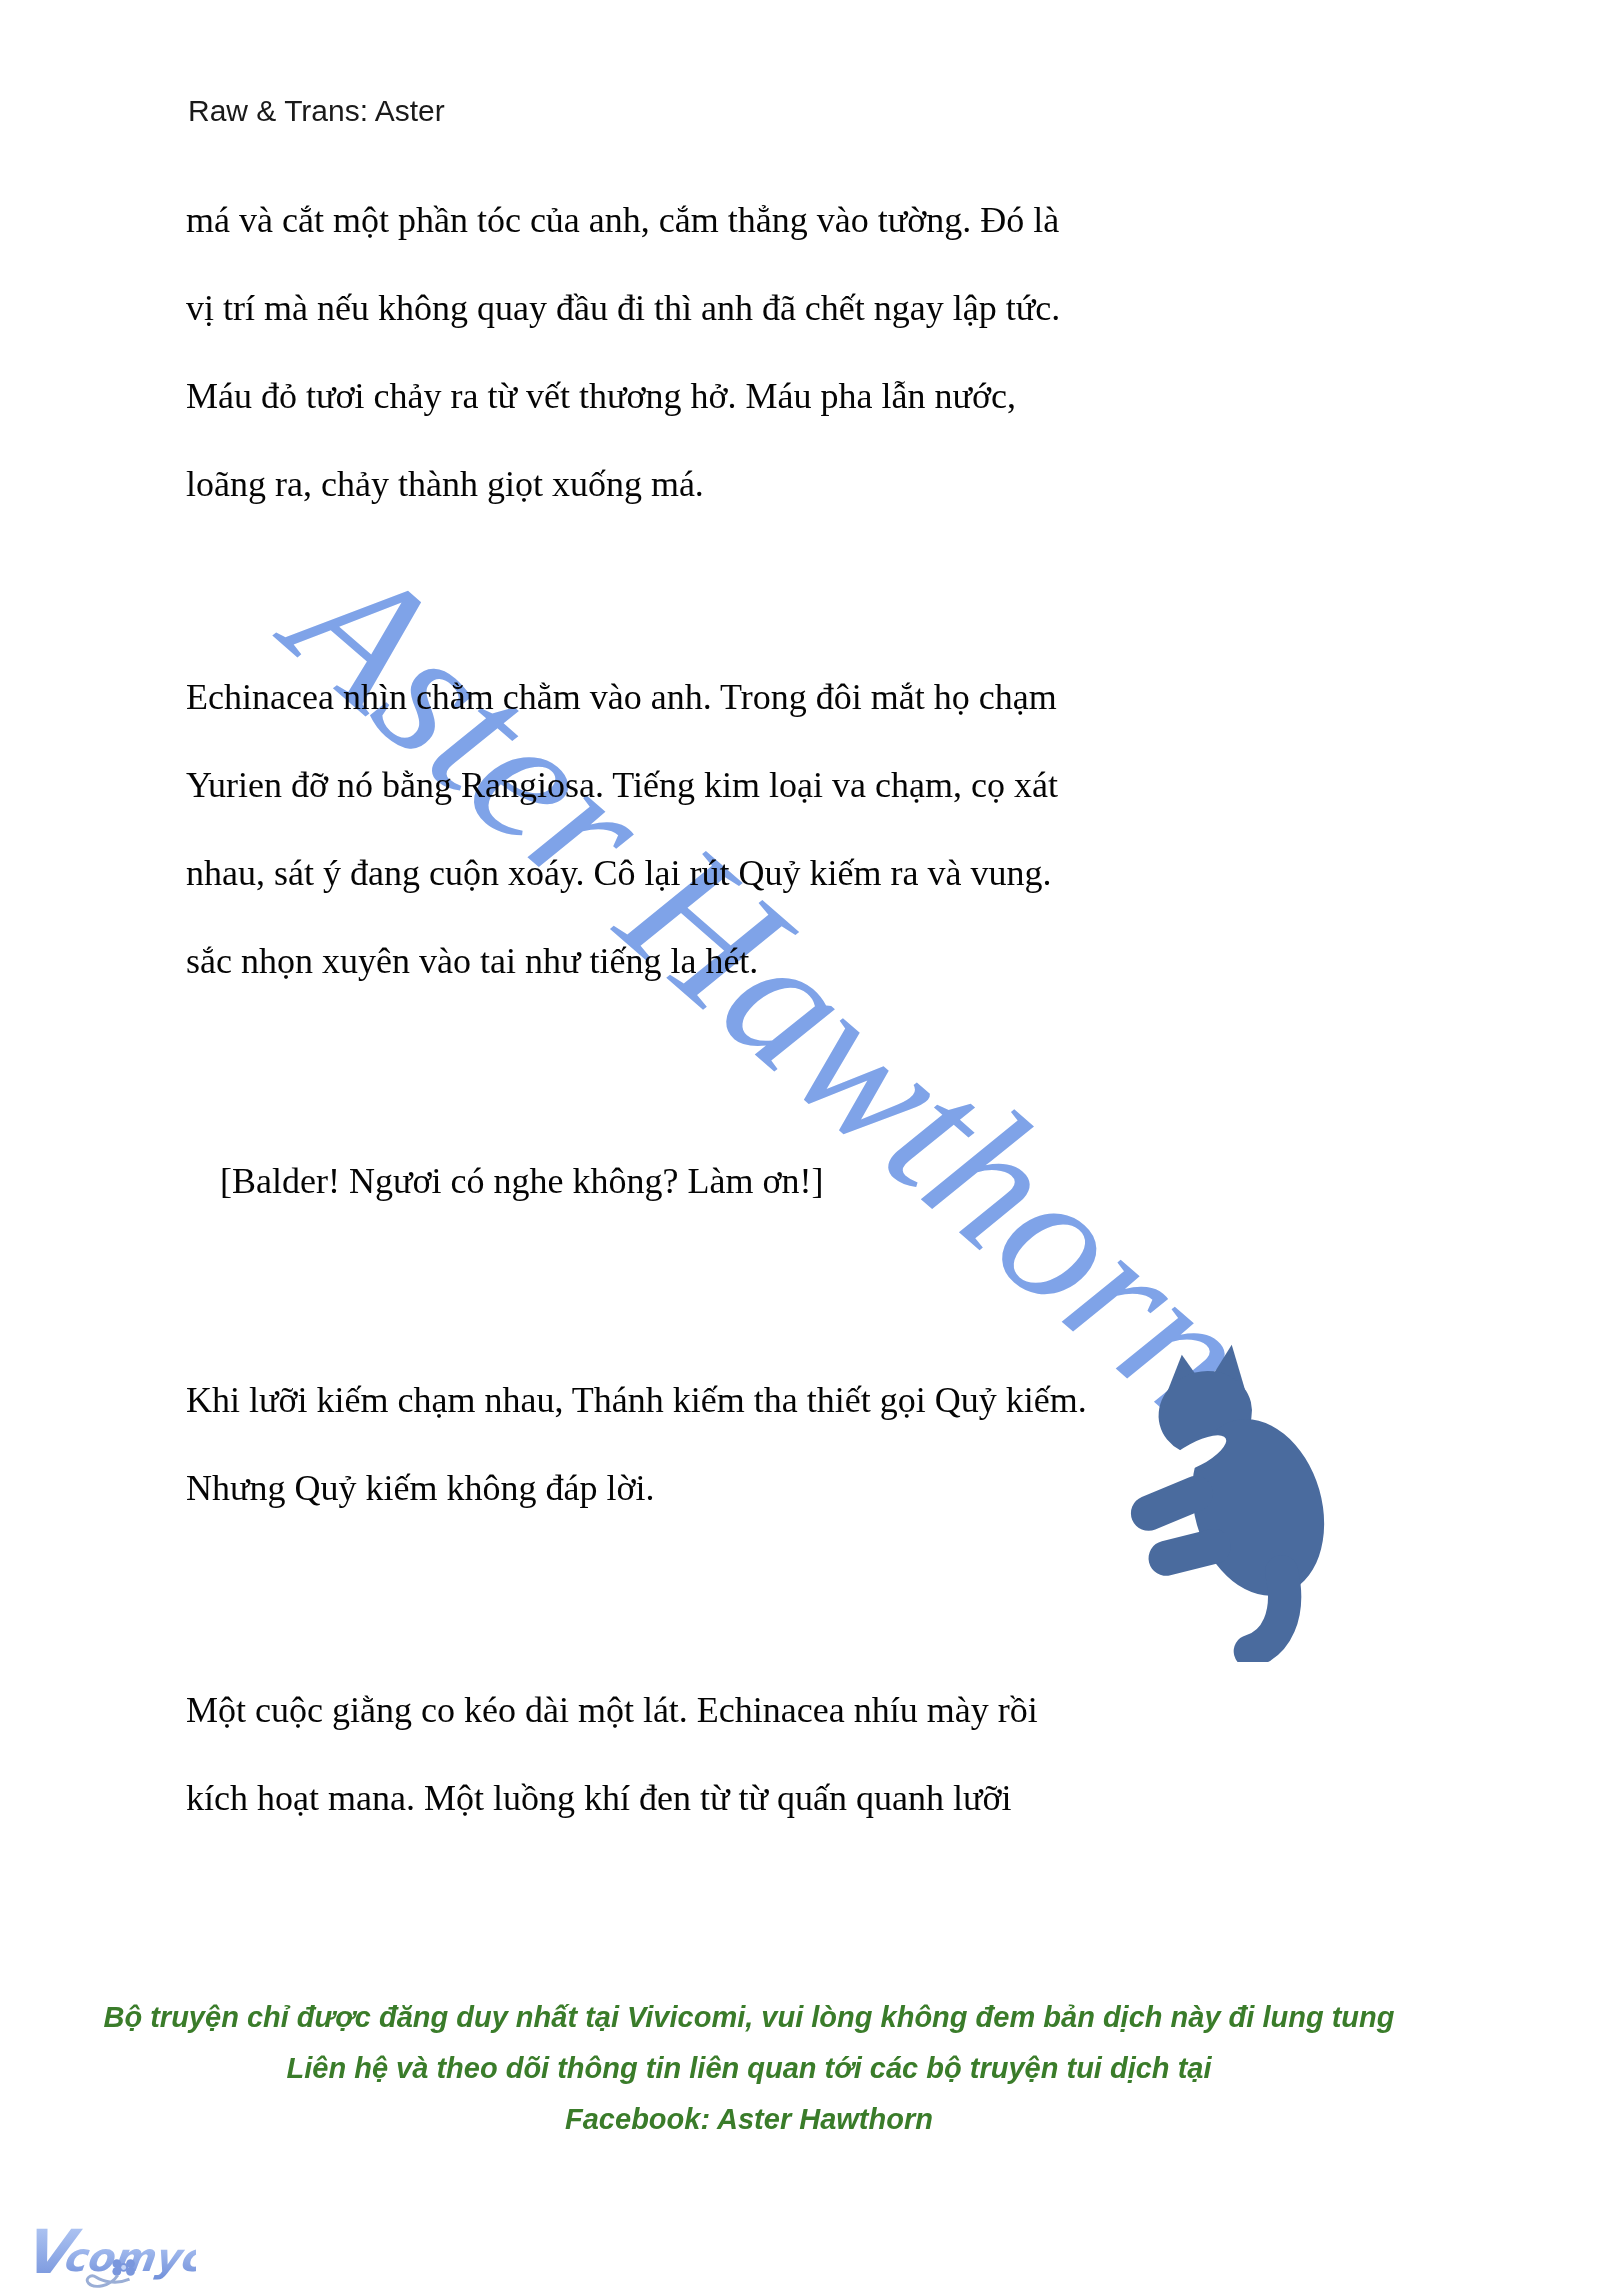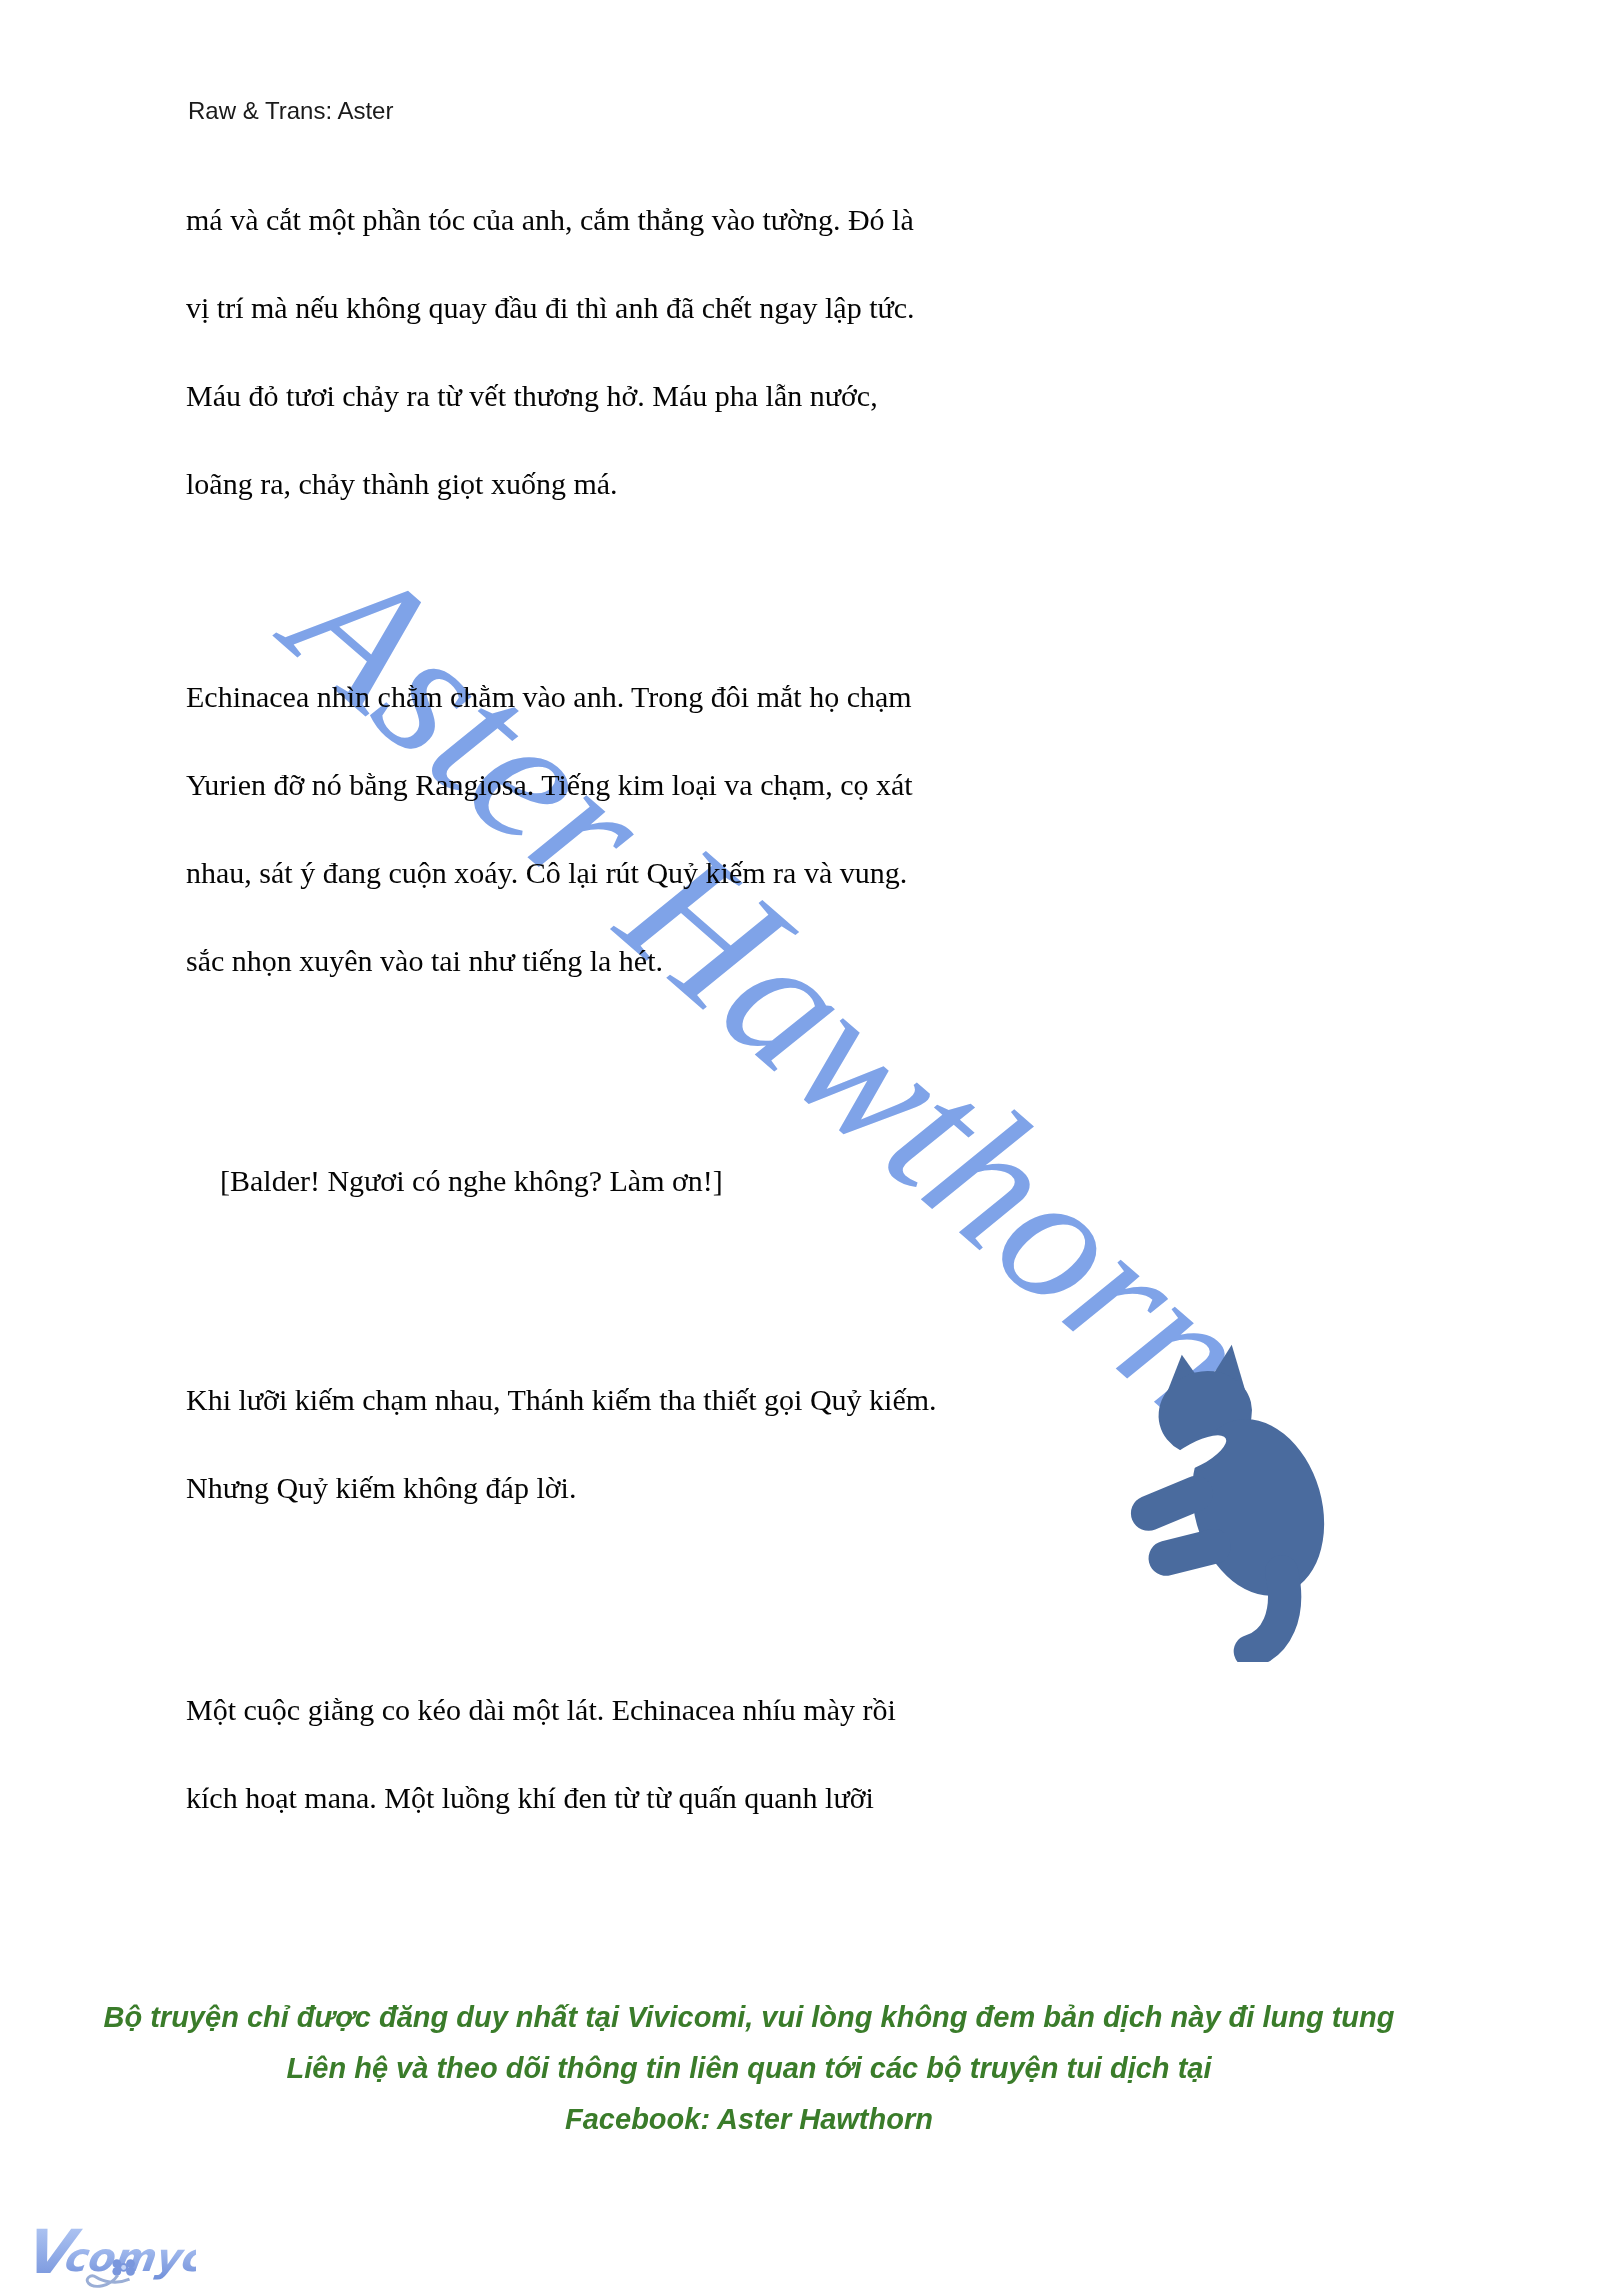--- a/index.html
+++ b/index.html
@@ -8,28 +8,28 @@
     position:relative;
     width:1621px; height:2293px;
     background:#ffffff;
     overflow:hidden;
     margin:0 auto;
   }
   
   .credit {
     position:absolute; left:188px; top:94px;
     font-family:"Liberation Sans", sans-serif;
-    font-size:24px; line-height:33px; color:#1a1a1a;
+    font-size:30px; line-height:33px; color:#1a1a1a;
     white-space:nowrap; z-index:3;
   }
   
   .para {
     position:absolute; left:186px;
     font-family:"Liberation Serif", "DejaVu Serif", serif;
-    font-size:30px; line-height:88px; color:#050505;
+    font-size:36px; line-height:88px; color:#050505;
     z-index:3;
   }
   .para .line { white-space:nowrap; }
   .p1 { top:176px; }
   .p2 { top:653px; }
   .p3 { top:1137px;margin-left:34px; }
   .p4 { top:1356px; }
   .p5 { top:1666px; }
   
   .watermark {

